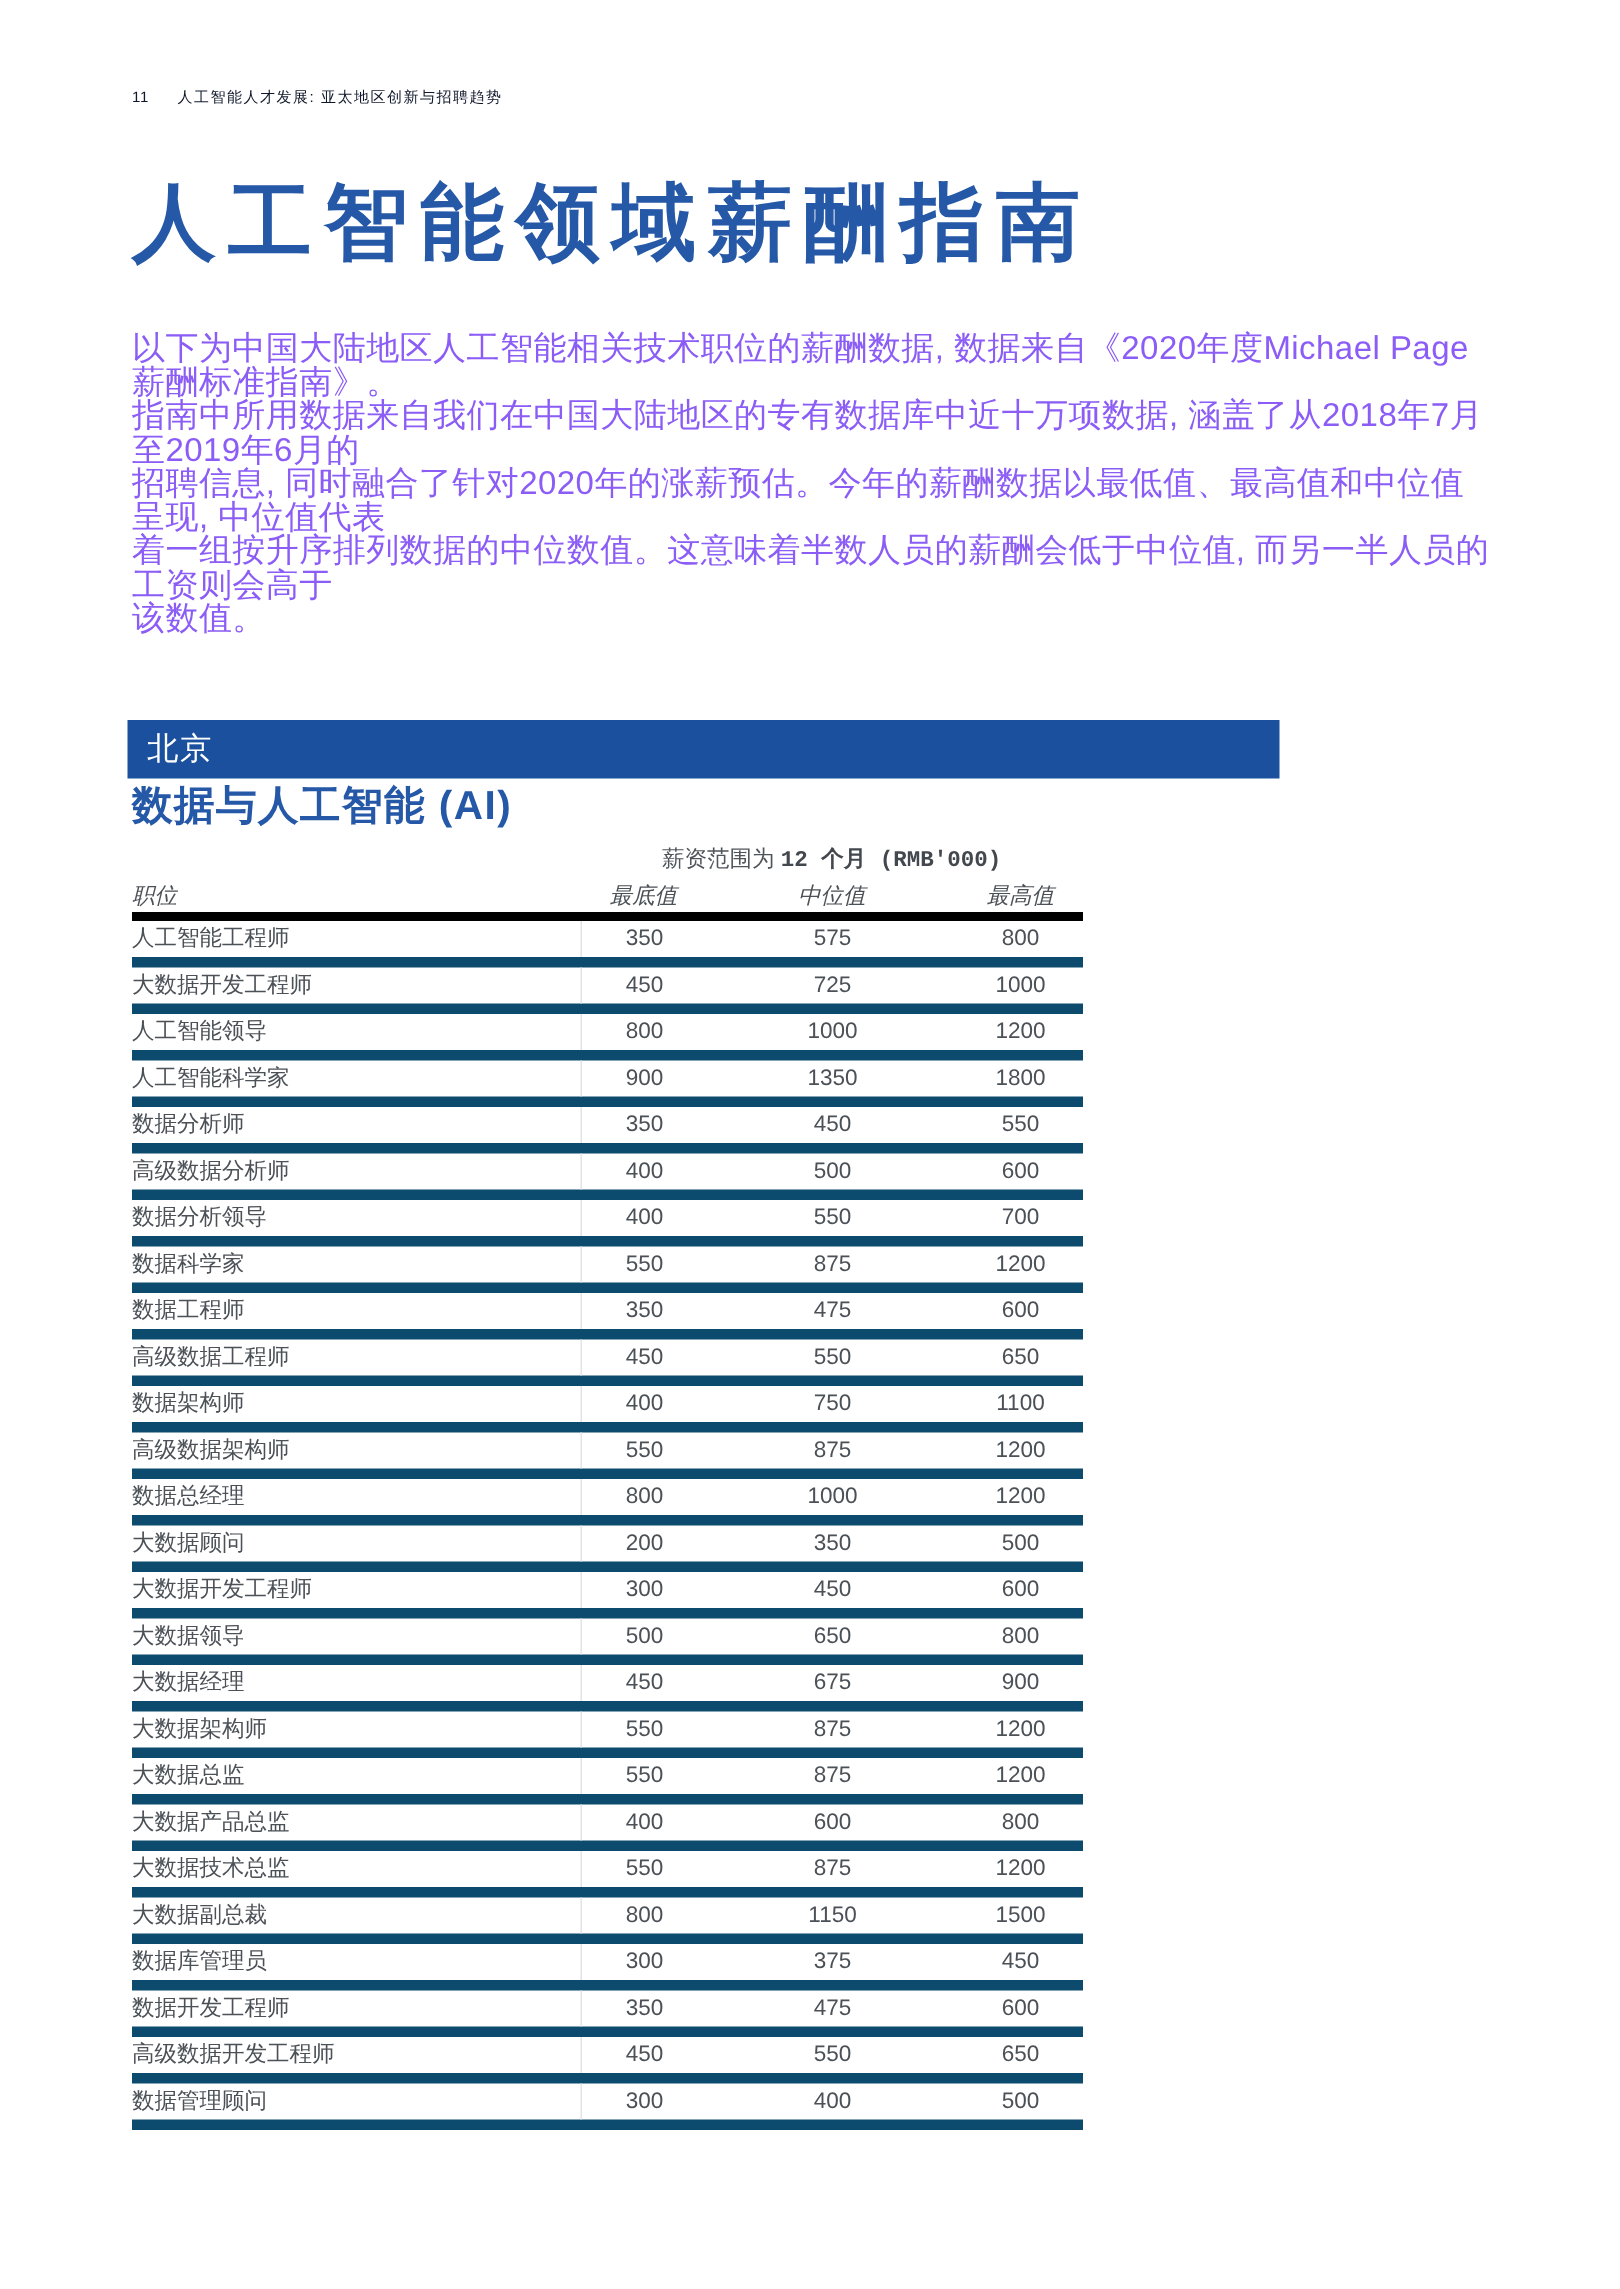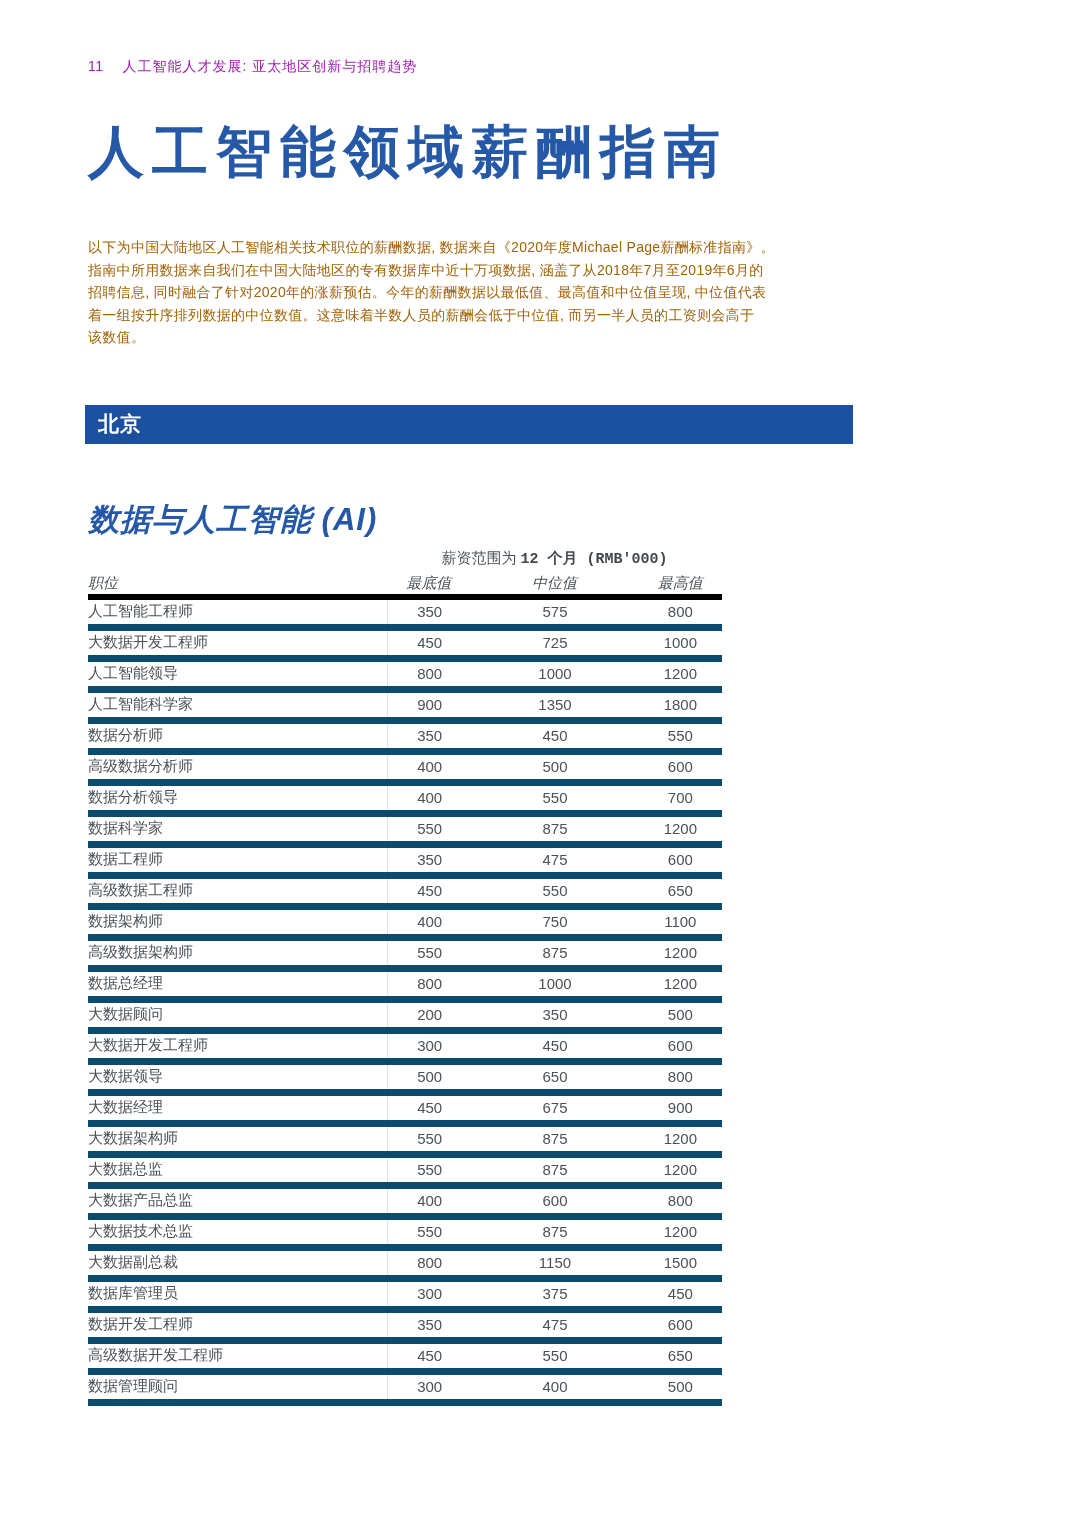--- a/index.html
+++ b/index.html
@@ -7,47 +7,46 @@
   body { font-family:"Liberation Sans","DejaVu Sans",sans-serif; }
   .page {
     position:relative;
     width:1080px; height:1526px;
     background:#ffffff;
     padding:58px 85px 0 88px;
     overflow:hidden;
   }
   .running-header {
     display:flex; align-items:baseline; gap:19px;
-    color:#a21caf; font-size:14px; letter-spacing:0.5px;
+    color:#0f172a; font-size:10px; letter-spacing:0.5px;
   }
   .running-header .rh-title { letter-spacing:1px; }
   .doc-title {
     margin-top:44px;
     color:var(--brand-blue,#2558a7);
     font-size:56px; font-weight:700;
     letter-spacing:8px; line-height:1.15;
     white-space:nowrap;
   }
   .intro {
-    margin-top:52px;
-    color:#a16207; font-size:14px; line-height:22.5px;
+    margin-top:41px;
+    color:#8b5cf6; font-size:22px; line-height:22.5px;
     letter-spacing:0.3px;
   }
   .city-banner {
     margin-top:56px; margin-left:-3px;
     width:768px; height:39px;
     background:var(--banner-blue,#1a509e);
-    color:#ffffff; font-size:21px; font-weight:700;
+    color:#ffffff; font-size:21px; font-weight:400;
     display:flex; align-items:center;
     padding-left:13px; letter-spacing:1px;
   }
   .section-heading {
-    margin-top:55px;
     color:var(--brand-blue,#2558a7);
-    font-size:31px; font-weight:700; letter-spacing:1px;font-style:italic;
+    font-size:27px; font-weight:700; letter-spacing:1px;
   }
   .table-caption {
     margin-top:8px;
     width:634px; padding-left:299px;
     text-align:center;
     font-size:15px; color:#4f555b;
   }
   .table-caption .cap-bold { font-weight:700; color:#43484e;font-family:Liberation Mono, monospace; }
   .salary-table {
     margin-top:5px; width:634px;

